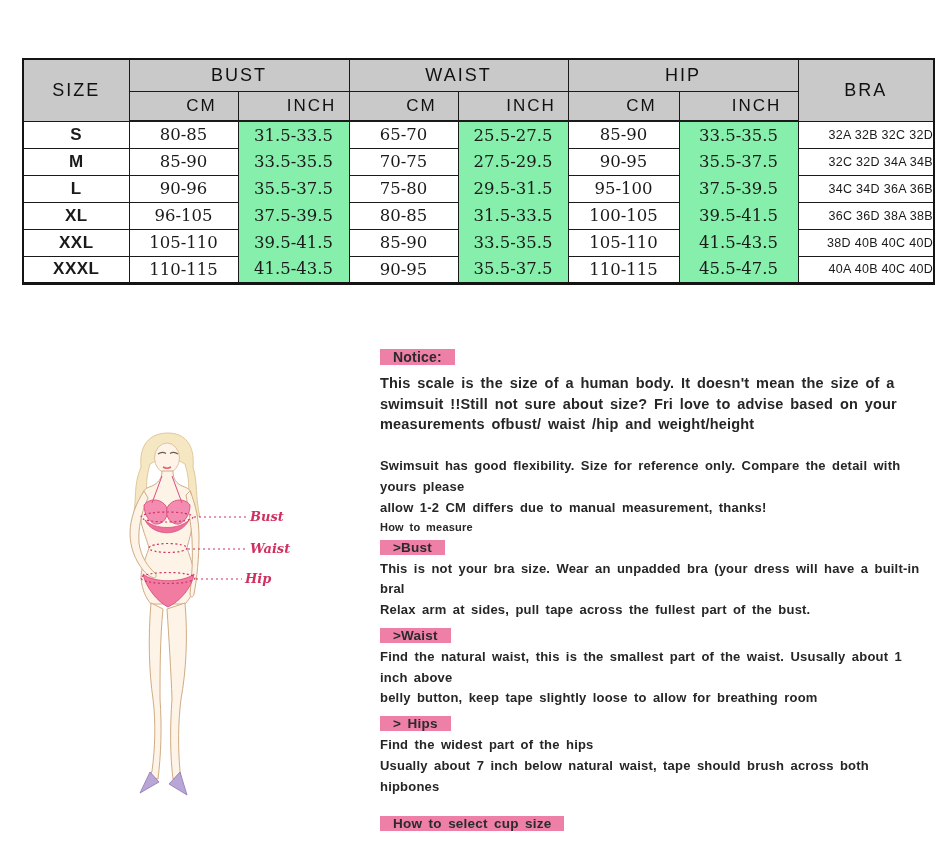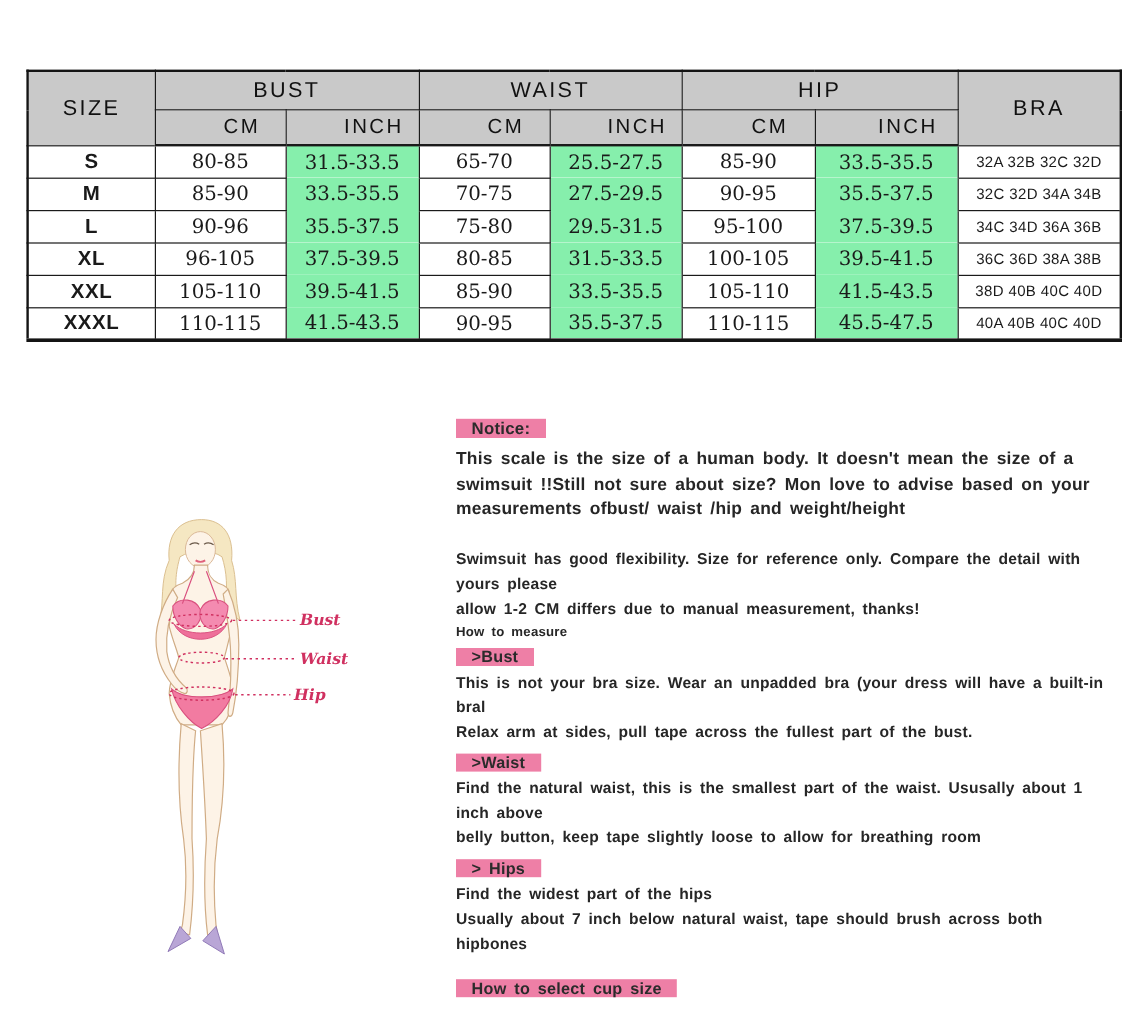--- a/index.html
+++ b/index.html
@@ -19,21 +19,21 @@
   .chart-table thead th{
     background:#c9c9c9;font-weight:normal;letter-spacing:2px;
     font-size:18px;color:#111;
   }
   .chart-table thead .unit-row th{font-size:17px;height:28px;border-bottom-width:2px;padding-left:36px;}
   .chart-table thead .group-row th{height:31px;}
   .chart-table tbody tr{height:27px;}
   .chart-table td{font-family:"DejaVu Serif","Liberation Serif",serif;font-size:16.5px;background:#fff;}
   .chart-table td.c-size{font-family:"Liberation Sans",sans-serif;font-weight:bold;font-size:17px;letter-spacing:0.5px;}
   .chart-table td.c-inch{background:#86efac;border-top:none;border-bottom:none;}
-  .chart-table td.c-bra{font-family:"Liberation Sans",sans-serif;font-size:12.5px;letter-spacing:0.3px;white-space:nowrap;}
+  .chart-table td.c-bra{font-family:"Liberation Sans",sans-serif;font-size:12.5px;letter-spacing:0.3px;white-space:nowrap;text-align:right;}
 
   
   .figure-wrap{position:absolute;left:103px;top:427px;width:195px;height:395px;}
 
   
   .info{position:absolute;left:380px;top:349px;width:552px;
         font-weight:bold;letter-spacing:0.2px;word-spacing:2.5px;color:#262626;}
   .hl{background:#ee7fa6;padding:0 13px;color:#2b2b2b;}
   .ml{white-space:pre-line;}
   .notice-head{font-size:14px;}
@@ -176,21 +176,21 @@
 
     <text x="147" y="94" font-family="DejaVu Serif, serif" font-style="italic" font-weight="bold" font-size="13" fill="#d03060">Bust</text>
     <text x="147" y="126" font-family="DejaVu Serif, serif" font-style="italic" font-weight="bold" font-size="13" fill="#d03060">Waist</text>
     <text x="142" y="156" font-family="DejaVu Serif, serif" font-style="italic" font-weight="bold" font-size="13" fill="#d03060">Hip</text>
   </svg>
 </div>
 
 <div class="info">
   <div class="notice-head"><span class="hl">Notice:</span></div>
   <div class="notice-body ml">This scale is the size of a human body. It doesn't mean the size of a
-swimsuit !!Still not sure about size? Mon love to advise based on your
+swimsuit !!Still not sure about size? Fri love to advise based on your
 measurements ofbust/ waist /hip and weight/height</div>
 
   <div class="flex-note ml">Swimsuit has good flexibility. Size for reference only. Compare the detail with yours please
 allow 1-2 CM differs due to manual measurement, thanks!</div>
 
   <div class="measure-title">How to measure</div>
 
   <div class="sec-heading"><span class="hl">&gt;Bust</span></div>
   <div class="sec-text ml">This is not your bra size. Wear an unpadded bra (your dress will have a built-in bral
 Relax arm at sides, pull tape across the fullest part of the bust.</div>

